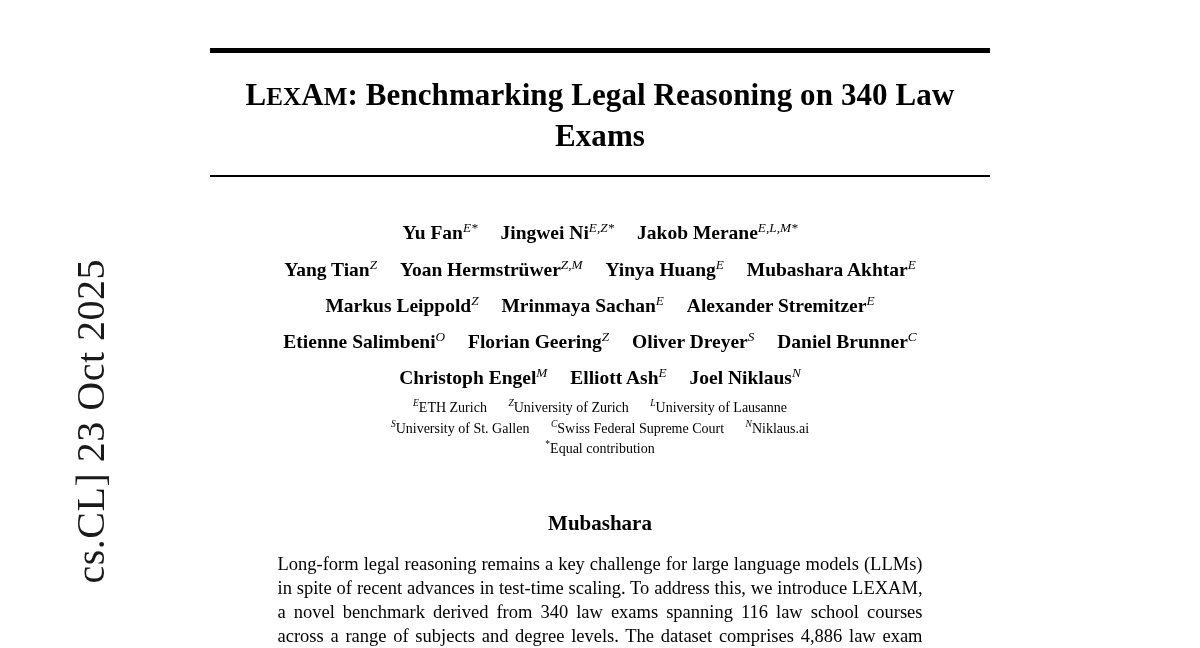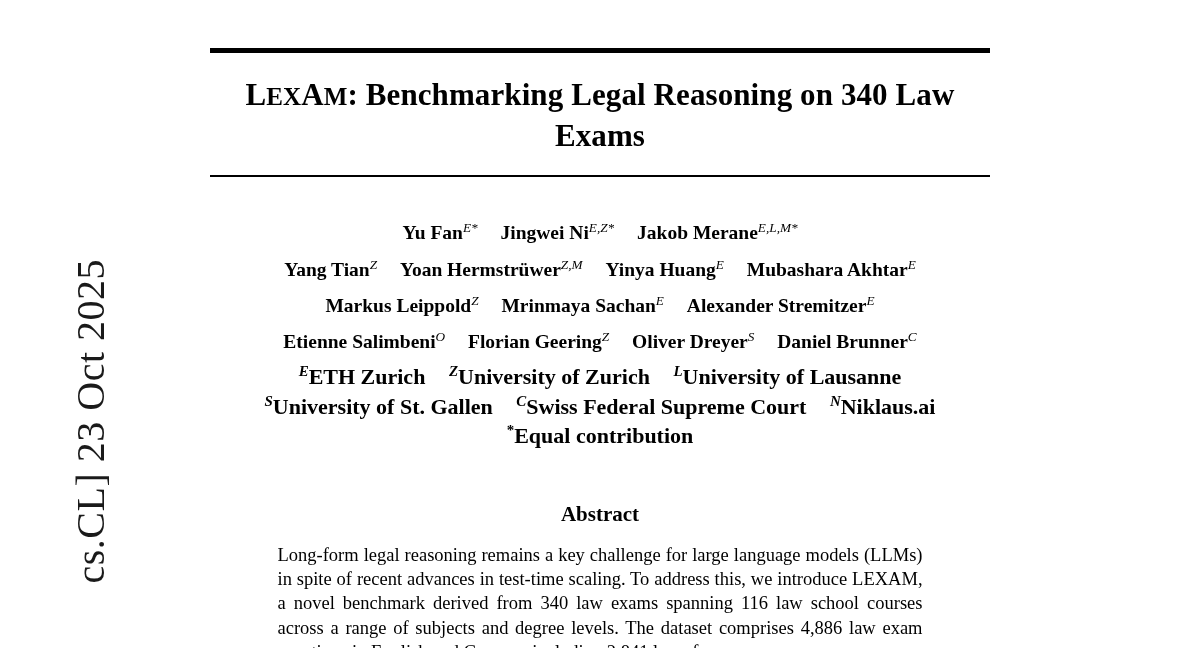--- a/index.html
+++ b/index.html
@@ -96,23 +96,23 @@
   sup {
     font-size: 0.68em;
     vertical-align: super;
     font-style: italic;
     font-weight: normal;
   }
 
   .affils {
     margin-top: 6px;
     text-align: center;
-    font-size: 22px;
+    font-size: 14px;
     line-height: 1.33;
-    font-weight: bold;
+    font-weight: normal;
   }
   .affils .aline {
     white-space: nowrap;
   }
   .affils .item {
     margin: 0 9px;
   }
   .affils .pre-sup {
     font-size: 0.68em;
     vertical-align: super;
@@ -182,39 +182,44 @@
       <div class="line">
         <span class="name">Markus Leippold<sup>Z</sup></span>
         <span class="name">Mrinmaya Sachan<sup>E</sup></span>
         <span class="name">Alexander Stremitzer<sup>E</sup></span>
       </div>
       <div class="line">
         <span class="name">Etienne Salimbeni<sup>O</sup></span>
         <span class="name">Florian Geering<sup>Z</sup></span>
         <span class="name">Oliver Dreyer<sup>S</sup></span>
         <span class="name">Daniel Brunner<sup>C</sup></span>
+      </div>
+      <div class="line">
+        <span class="name">Christoph Engel<sup>M</sup></span>
+        <span class="name">Elliott Ash<sup>E</sup></span>
+        <span class="name">Joel Niklaus<sup>N</sup></span>
       </div>
 
       <div class="affils">
         <div class="aline">
           <span class="item"><span class="pre-sup">E</span>ETH Zurich</span>
           <span class="item"><span class="pre-sup">Z</span>University of Zurich</span>
           <span class="item"><span class="pre-sup">L</span>University of Lausanne</span>
         </div>
         <div class="aline">
           <span class="item"><span class="pre-sup">S</span>University of St. Gallen</span>
           <span class="item"><span class="pre-sup">C</span>Swiss Federal Supreme Court</span>
           <span class="item"><span class="pre-sup">N</span>Niklaus.ai</span>
         </div>
         <div class="aline">
           <span class="item"><span class="pre-sup star">*</span>Equal contribution</span>
         </div>
       </div>
     </div>
 
-    <div class="abstract-head">Abstract</div>
+    <div class="abstract-head">Mubashara</div>
 
     <div class="abstract-body">
       <p>Long-form legal reasoning remains a key challenge for large language models (LLMs) in spite of recent advances in test-time scaling. To address this, we introduce L<span class="sc">EX</span>A<span class="sc">M</span>, a novel benchmark derived from 340 law exams spanning 116 law school courses across a range of subjects and degree levels. The dataset comprises 4,886 law exam questions in English and German, including 2,841 long-form</p>
     </div>
 
   </div>
 </div>
 
 </body></html>

